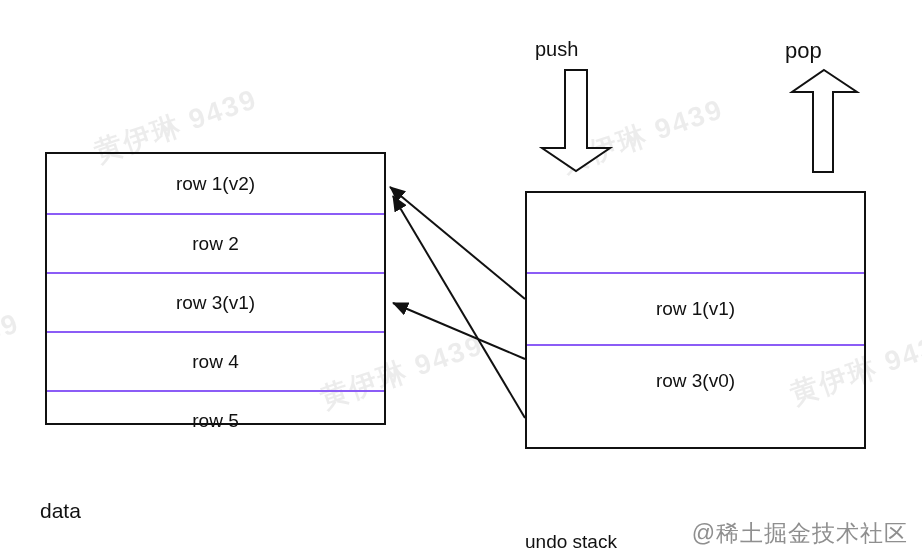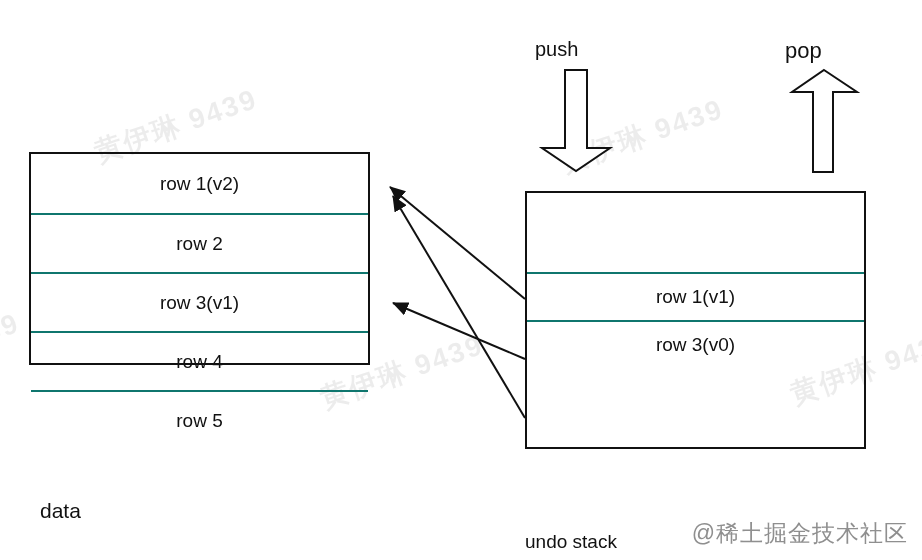--- a/index.html
+++ b/index.html
@@ -12,29 +12,29 @@
     position:absolute; white-space:nowrap; font-size:28px; font-weight:bold;
     color:rgba(0,0,0,0.075); transform:translate(-50%,-50%) rotate(-19deg);
     z-index:0; letter-spacing:2px; user-select:none;
   }
   .credit {
     position:absolute; right:14px; top:518px; font-size:23px;
     color:#8f8f8f; z-index:4; letter-spacing:1px;
   }
   
   .box { position:absolute; border:2px solid #111; box-sizing:border-box; z-index:2; }
-  .data-table  { left:29px;  top:152px; width:341px; height:213px; }
+  .data-table  { left:45px;  top:152px; width:341px; height:273px; }
   .undo-stack  { left:525px; top:191px; width:341px; height:258px; }
   .cell {
     display:flex; align-items:center; justify-content:center;
-    font-size:19px; border-top:2px solid #0f766e; box-sizing:border-box;
+    font-size:19px; border-top:2px solid #8b5cf6; box-sizing:border-box;
   }
   .cell:first-child { border-top:none; }
   .data-table .cell { height:59px; }
-  .undo-stack .cell { height:48px; }
+  .undo-stack .cell { height:72px; }
   .undo-stack .cell.tall { height:79px; }
   
   .lbl { position:absolute; text-align:left; z-index:2; }
   .push-label  { left:535px; top:38px;  width:80px;  font-size:20px; }
   .pop-label   { left:785px; top:38px;  width:80px;  font-size:22px; }
   .data-label  { left:40px;  top:499px; width:341px; font-size:21px; }
   .stack-label { left:525px; top:499px; width:341px; font-size:19px;margin-top:32px; }
   
   .overlay { position:absolute; left:0; top:0; z-index:3; pointer-events:none; }
 </style>

